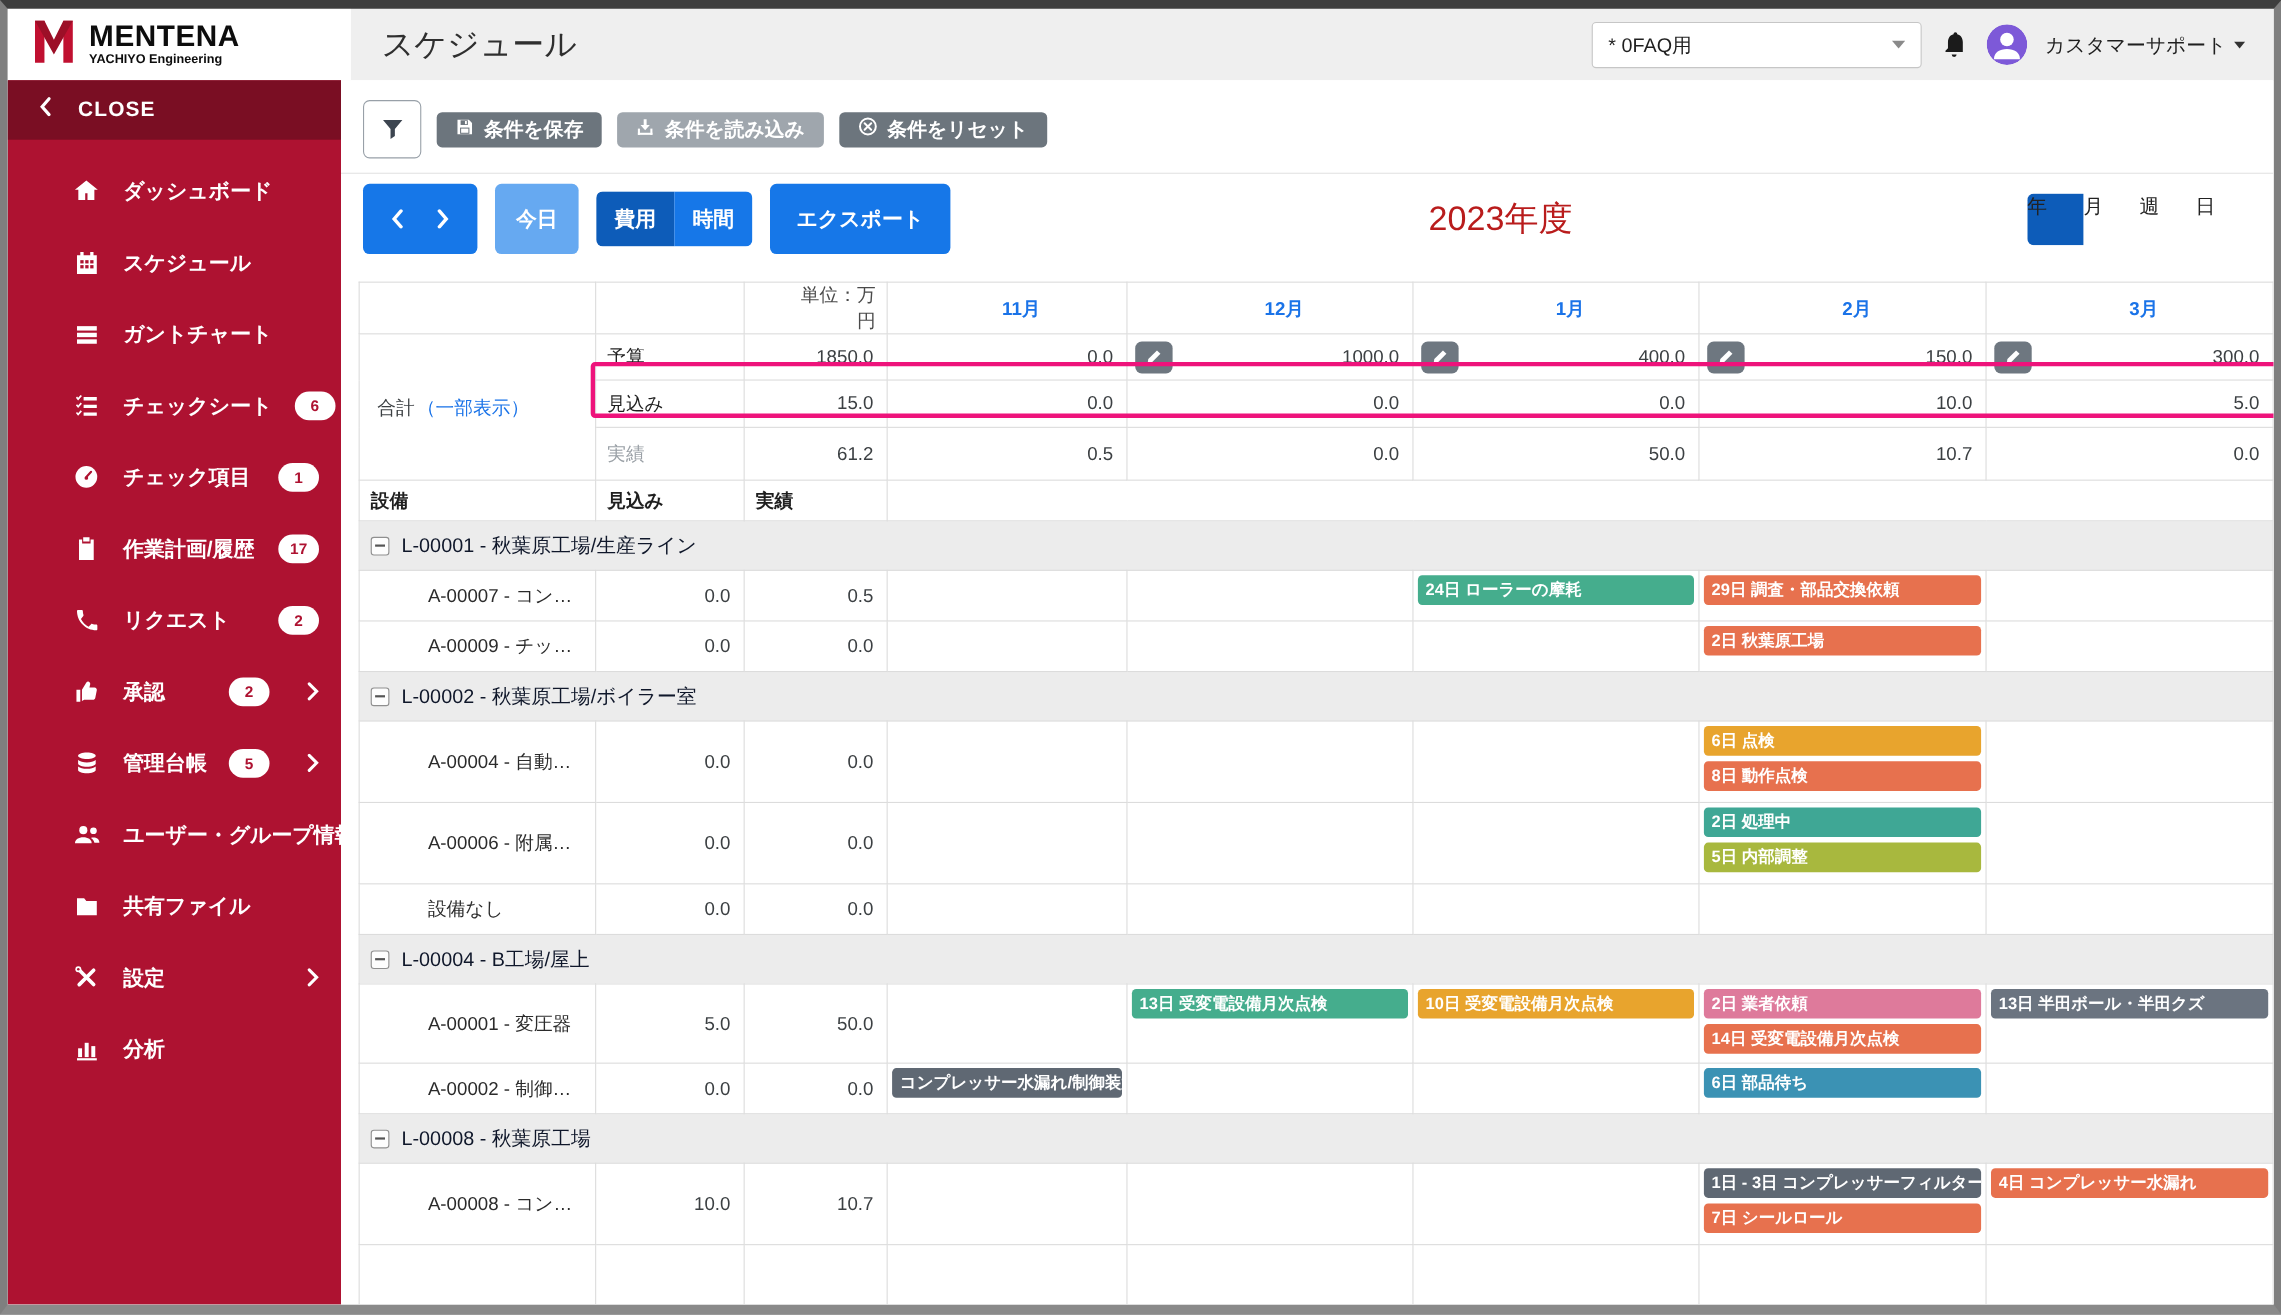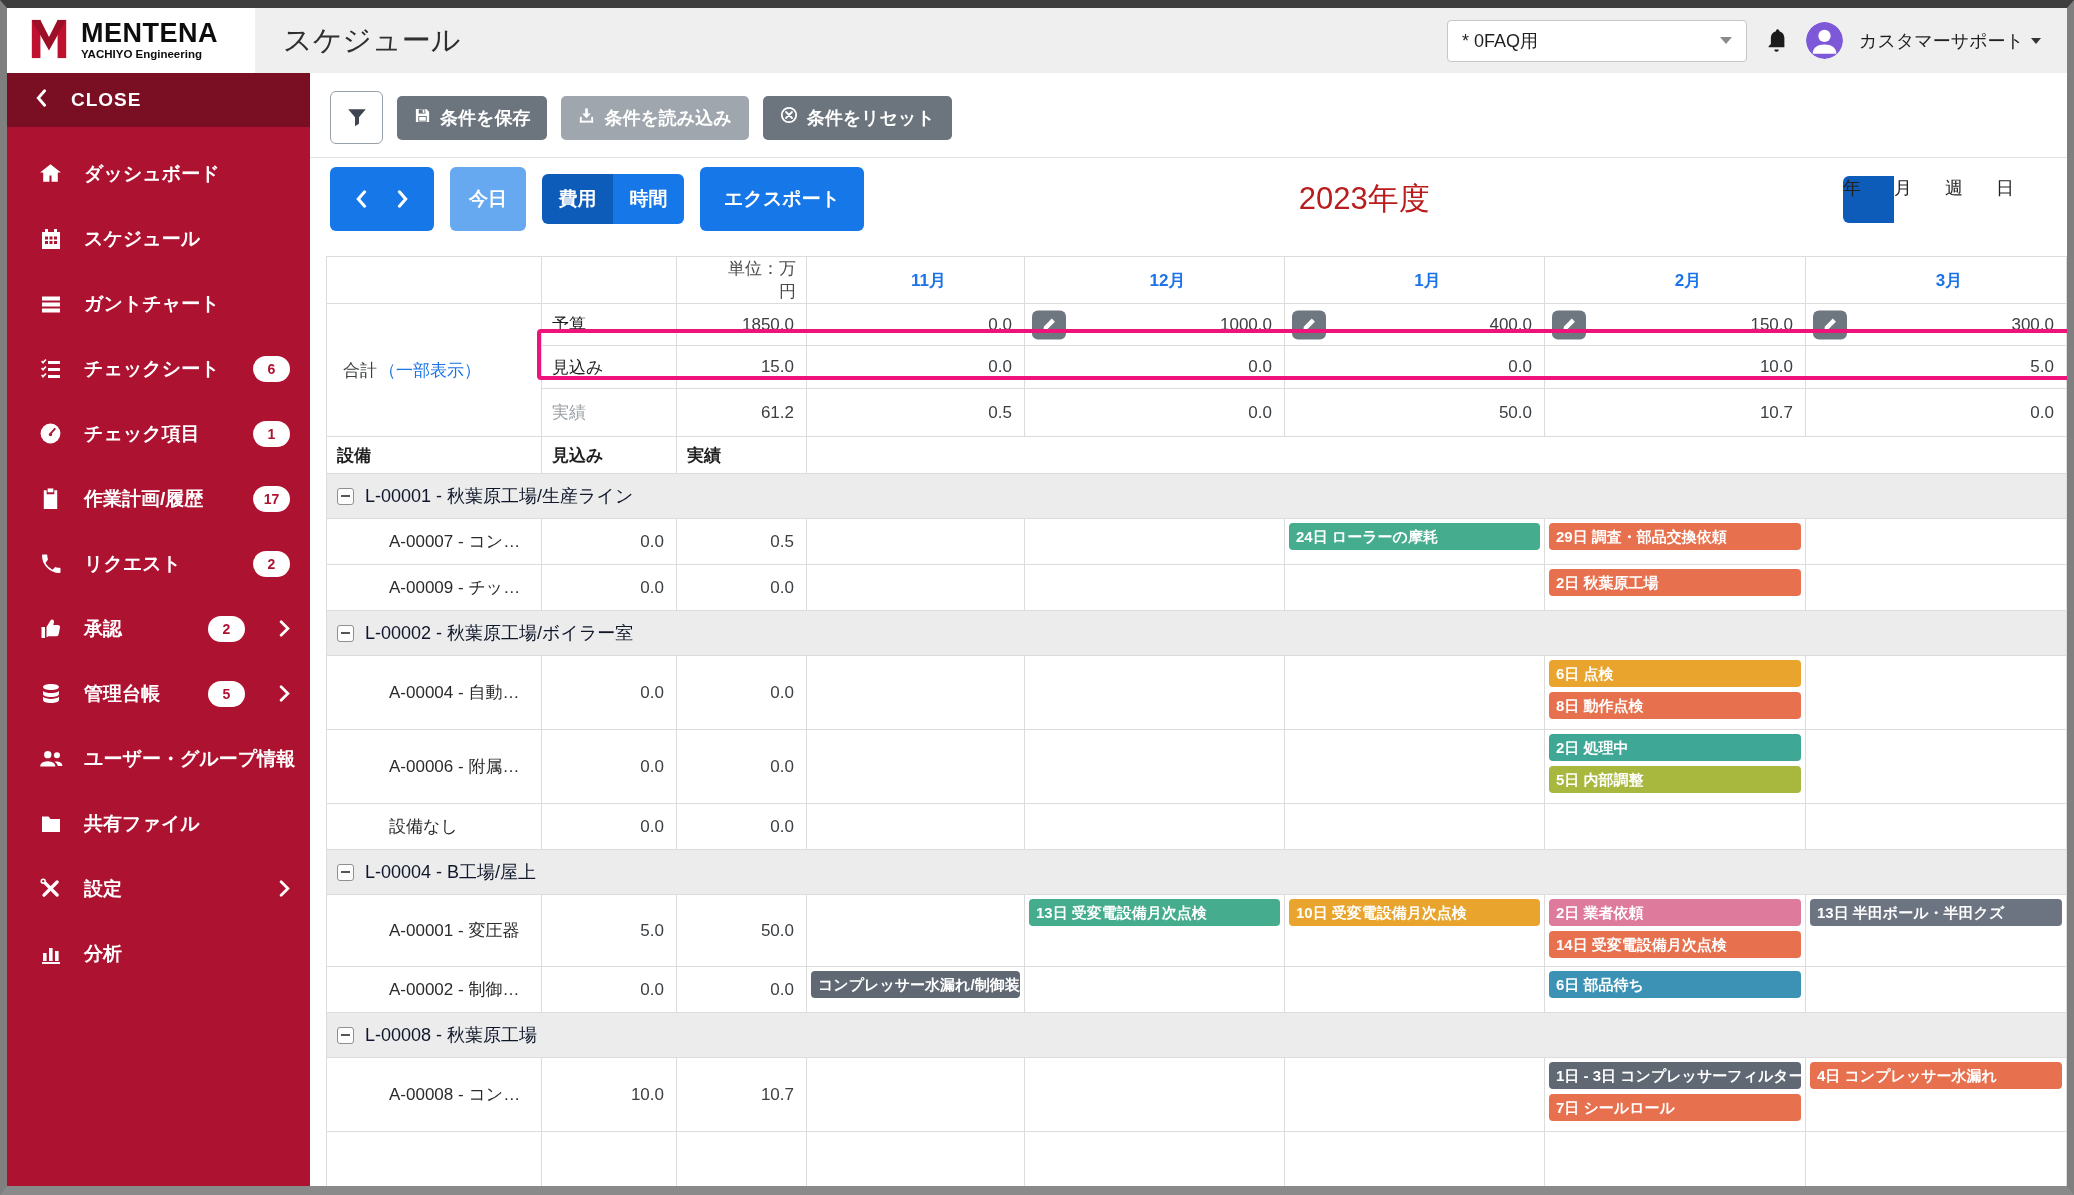--- a/index.html
+++ b/index.html
@@ -7,53 +7,53 @@
   .frame{
     width:2074px;height:1195px;
     border-top:8px solid #3e3e3e;border-left:7px solid #7f7f7f;
     border-right:7px solid #7f7f7f;border-bottom:9px solid #8a8a8a;
     background:#fff;display:flex;flex-direction:column;
     font-family:"Liberation Sans","DejaVu Sans",sans-serif;color:#222;
     overflow:hidden;
   }
   
   .topbar{height:65px;display:flex;background:#efefef;flex:0 0 auto;}
-  .logo-area{width:248px;background:#fff;display:flex;align-items:center;padding-left:20px;gap:10px;flex:0 0 auto;}
+  .logo-area{width:312px;background:#fff;display:flex;align-items:center;padding-left:20px;gap:10px;flex:0 0 auto;}
   .brand-text{line-height:1;}
   .brand{font-size:27px;font-weight:800;letter-spacing:.5px;color:#0d0d0d;}
   .brand-sub{font-size:11.5px;font-weight:700;color:#0d0d0d;margin-top:2px;}
   .page-title{font-size:29px;color:#2f2f2f;margin-left:28px;align-self:center;}
   .topbar-right{margin-left:auto;display:flex;align-items:center;gap:16px;padding-right:26px;}
   .workspace{width:300px;height:42px;background:#fff;border:1px solid #c6c6c6;border-radius:4px;
     display:flex;align-items:center;padding:0 14px;font-size:18px;color:#1f1f1f;cursor:pointer;}
   .workspace .caret{margin-left:auto;}
   .caret{width:0;height:0;border-left:6px solid transparent;border-right:6px solid transparent;border-top:7px solid #8a8a8a;}
   .caret.dark{border-top-color:#333;border-left-width:5px;border-right-width:5px;border-top-width:6px;}
   .bell{display:flex;align-items:center;}
   .avatar{width:37px;height:37px;border-radius:50%;overflow:hidden;flex:0 0 auto;}
   .user-name{font-size:18px;color:#1f1f1f;display:flex;align-items:center;gap:7px;}
   
   .body{flex:1;display:flex;min-height:0;}
   .sidebar{width:303px;background:#ae1231;flex:0 0 auto;color:#fff;display:flex;flex-direction:column;}
   .close-bar{height:54px;background:#7a0e23;display:flex;align-items:center;padding-left:28px;gap:24px;
     font-weight:700;font-size:19px;letter-spacing:1px;cursor:pointer;flex:0 0 auto;}
-  .menu{padding-top:14px;}
+  .menu{padding-top:14px;padding-left:28px;}
   .menu-item{height:65px;display:flex;align-items:center;padding:0 20px 0 30px;gap:20px;
     font-size:19px;font-weight:700;cursor:pointer;white-space:nowrap;}
   .mi-icon{width:27px;display:flex;justify-content:center;flex:0 0 auto;}
   .badge{margin-left:auto;background:#fff;color:#ae1231;border-radius:14px;min-width:37px;height:26px;
     display:flex;align-items:center;justify-content:center;font-size:14px;font-weight:700;padding:0 8px;}
   .chev-r{margin-left:14px;display:flex;align-items:center;}
   .chev-r.solo{margin-left:auto;}
   
   .main{flex:1;background:#fff;display:flex;flex-direction:column;overflow:hidden;position:relative;}
   .toolbar{display:flex;align-items:center;gap:14px;padding:18px 20px 13px 20px;border-bottom:1px solid #e3e3e3;}
   .btn-filter{width:53px;height:53px;border:1px solid #98a0a8;border-radius:6px;background:#fff;
     display:flex;align-items:center;justify-content:center;cursor:pointer;}
-  .btn-gray{height:44px;border:none;background:#6c757d;color:#fff;border-radius:5px;display:inline-flex;
+  .btn-gray{height:32px;border:none;background:#6c757d;color:#fff;border-radius:5px;display:inline-flex;
     align-items:center;gap:9px;padding:0 17px;font-size:18px;font-weight:700;cursor:pointer;
     font-family:inherit;}
   .btn-gray.light{background:#9fa6ad;}
   .navrow{display:flex;align-items:center;padding:9px 20px 0 20px;position:relative;flex:0 0 auto;}
   .btn-blue{background:#1677e8;color:#fff;border:none;border-radius:6px;height:64px;display:inline-flex;
     align-items:center;justify-content:center;font-size:19px;font-weight:700;cursor:pointer;font-family:inherit;}
   .pager{width:104px;gap:30px;}
   .today{width:76px;background:#66a9f1;margin-left:16px;}
   .toggle{margin-left:16px;display:flex;border-radius:6px;overflow:hidden;}
   .toggle .seg{width:71px;height:50px;background:#1677e8;color:#fff;display:flex;align-items:center;

